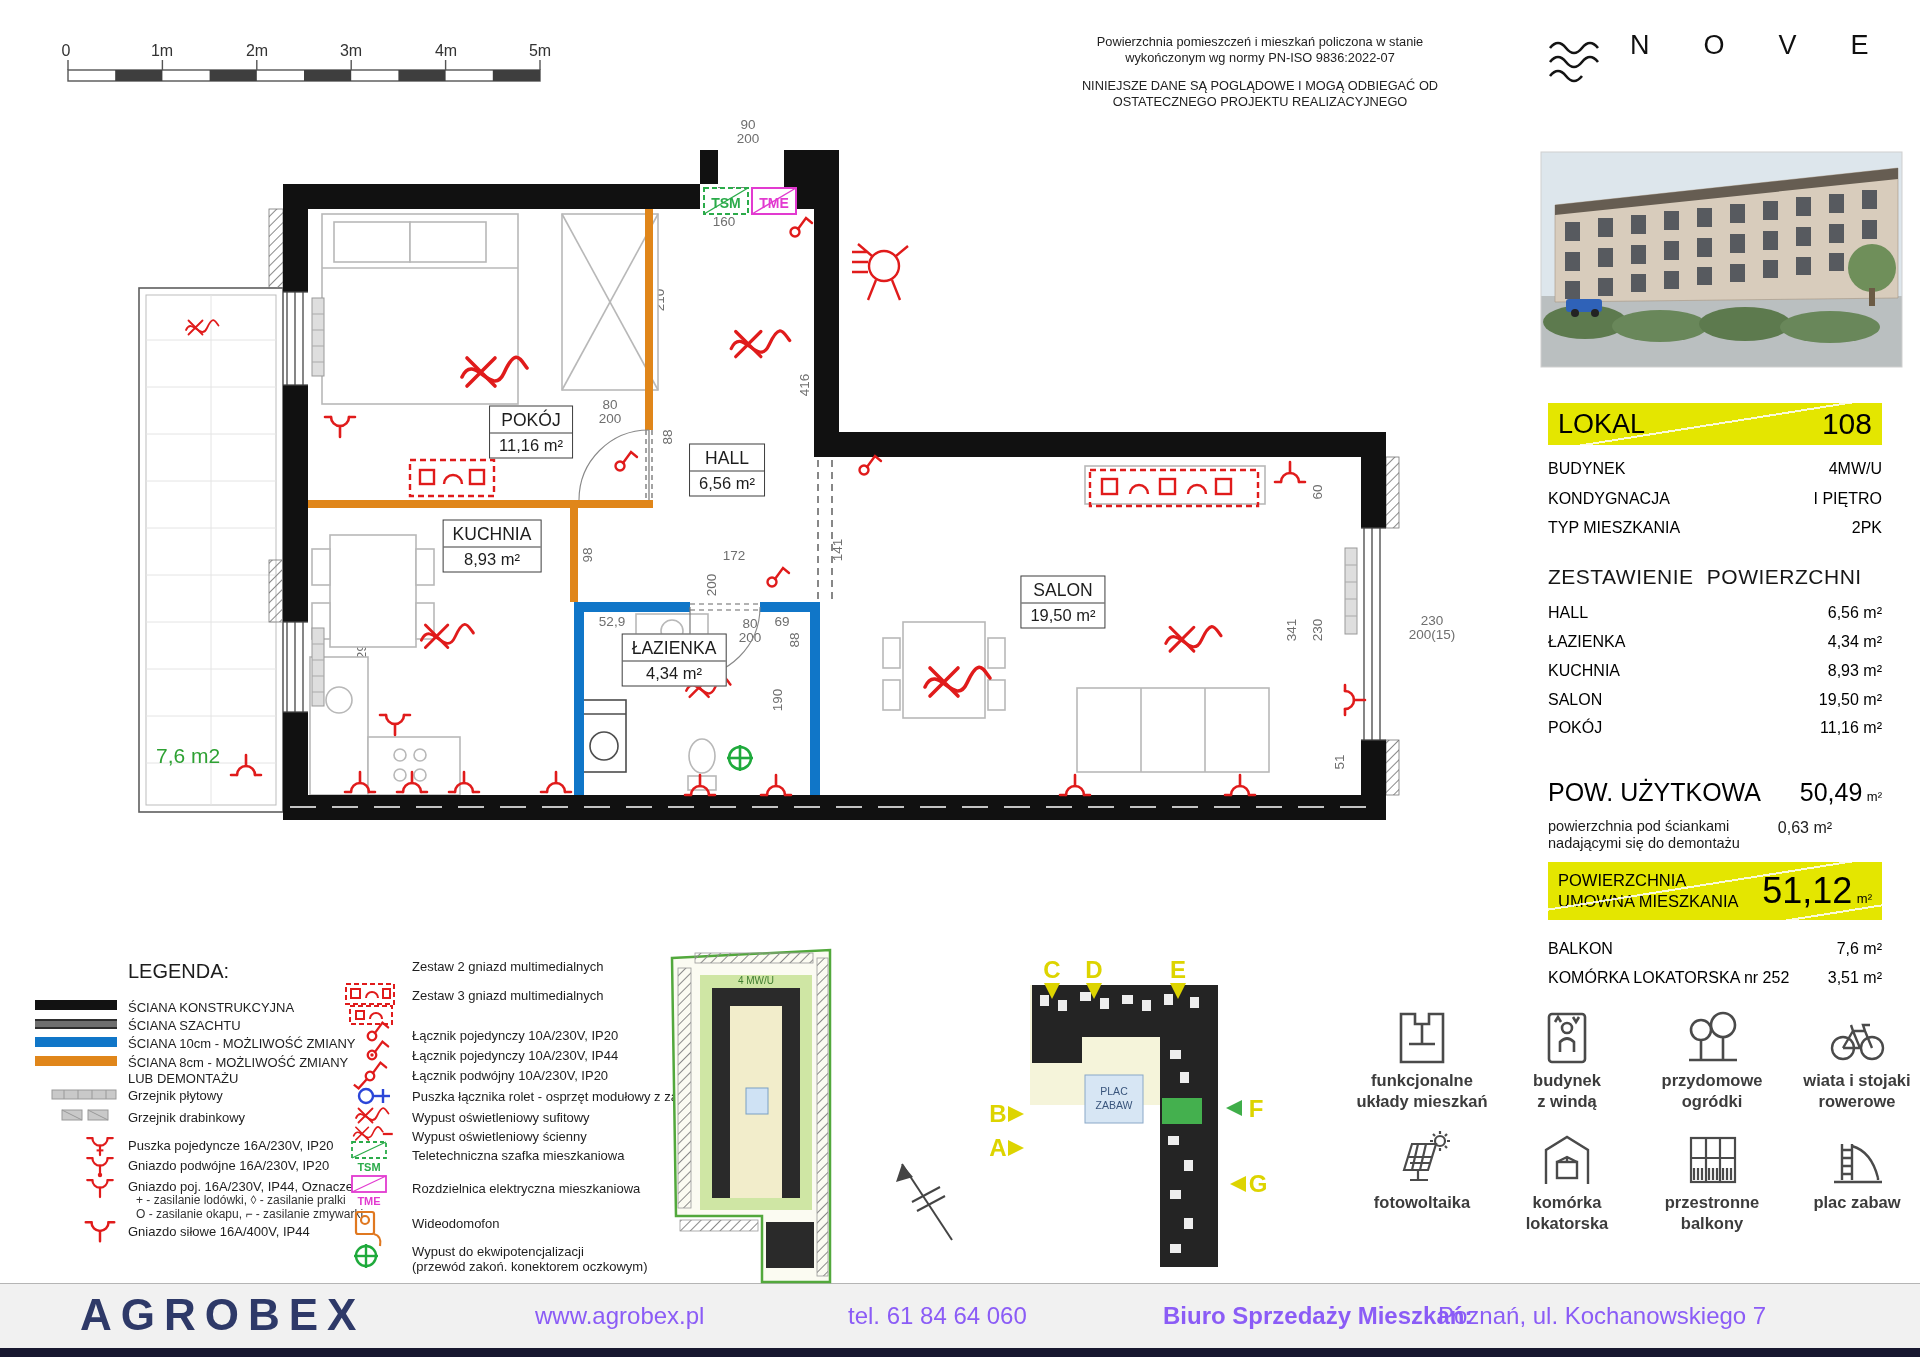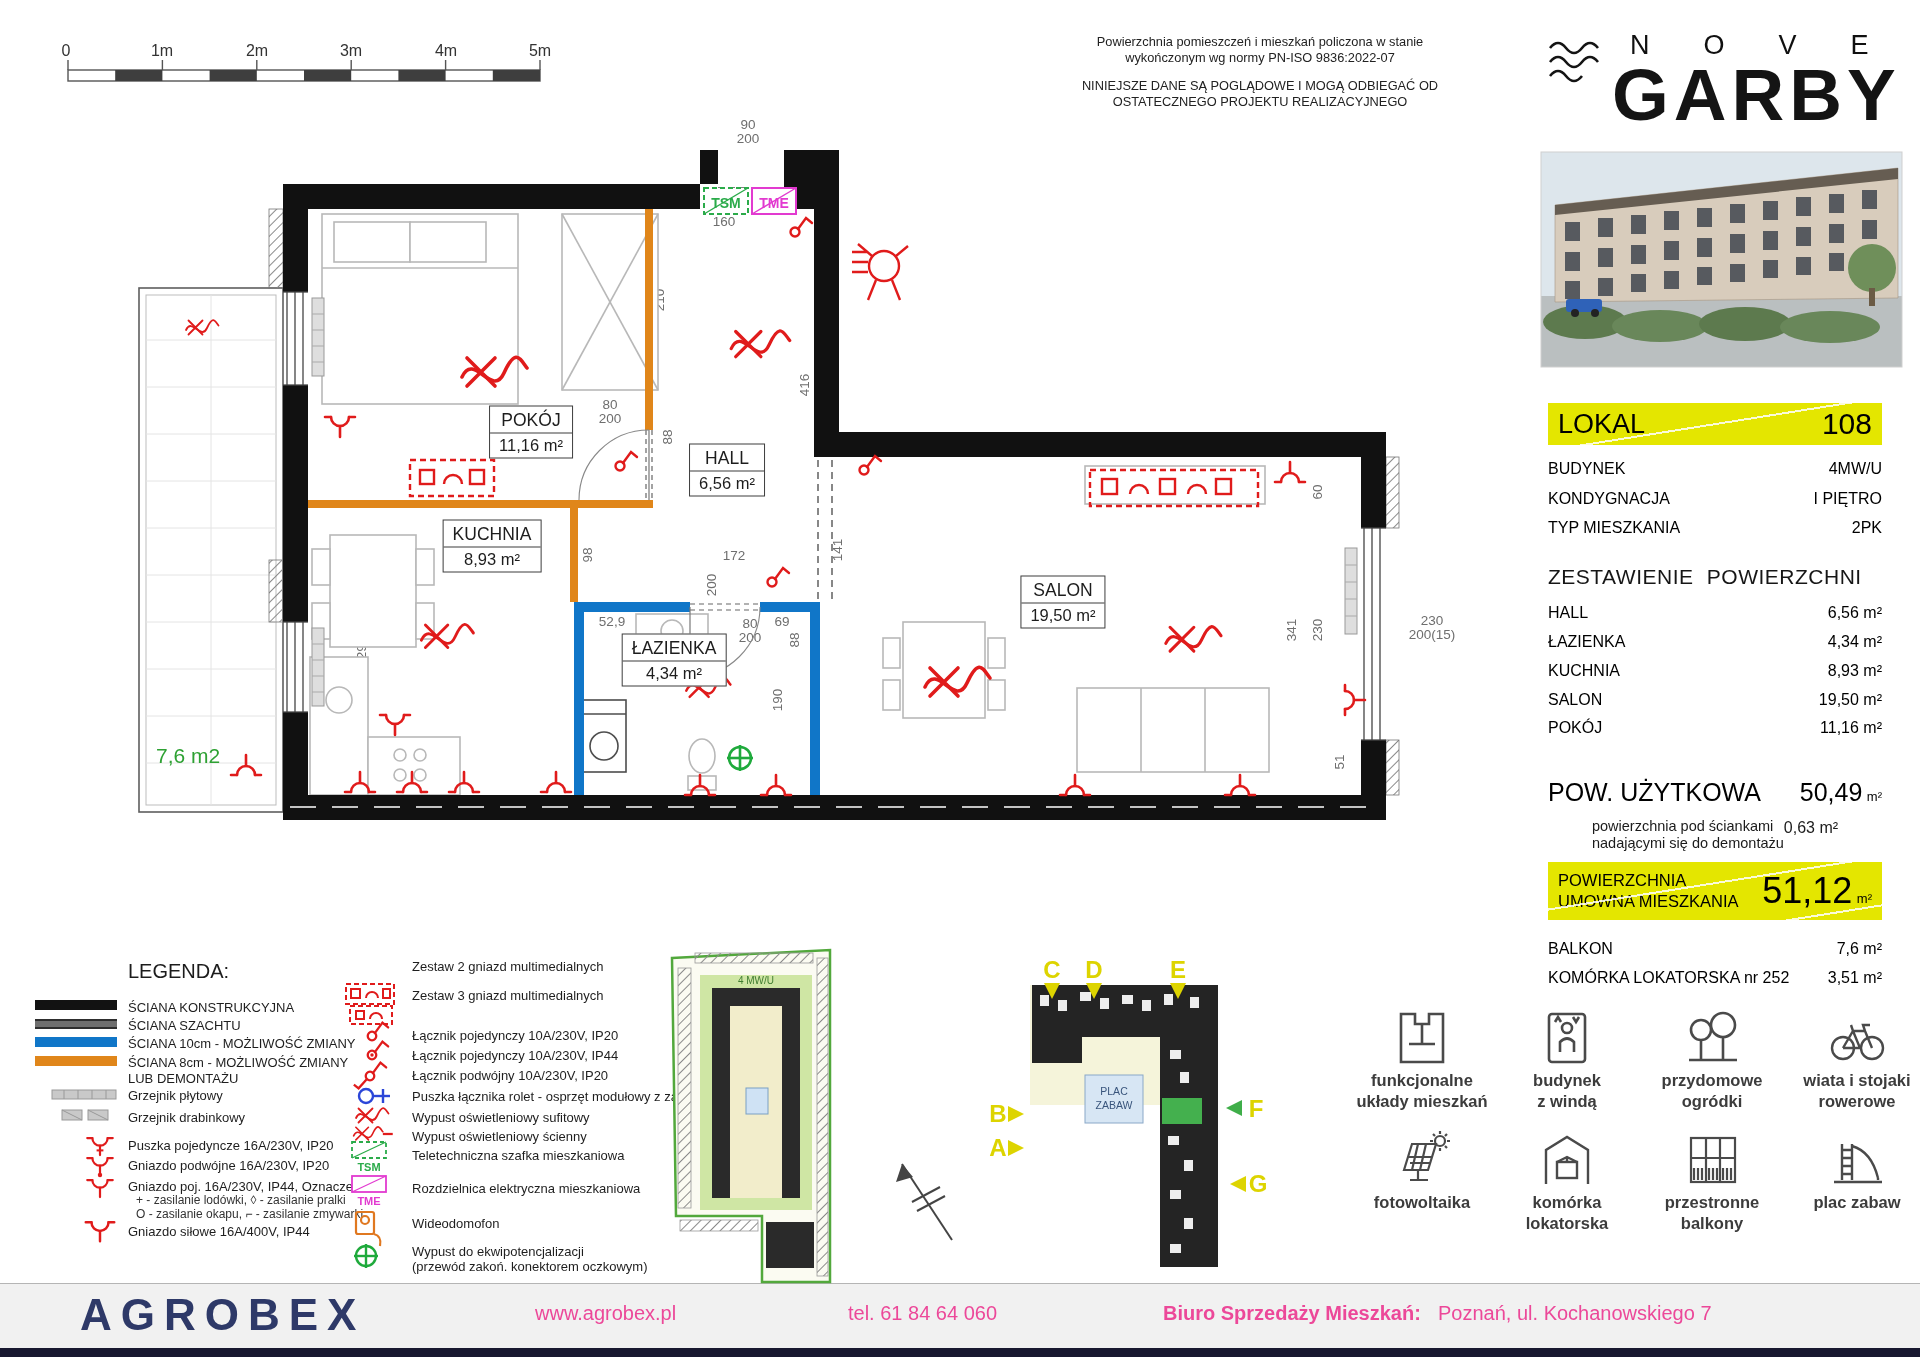--- a/index.html
+++ b/index.html
@@ -24,21 +24,21 @@
   .ybar .diag{position:absolute;left:0;top:0;width:100%;height:100%;background:repeating-linear-gradient(171deg,transparent 0 46px,rgba(255,255,255,.85) 46px 48px);pointer-events:none;}
   .lokal-bar{top:403px;height:42px;padding:0 10px;box-sizing:border-box;}
   .lokal-bar .l{font-size:27px;}
   .lokal-bar .n{font-size:30px;}
   .prow{position:absolute;left:1548px;width:334px;display:flex;justify-content:space-between;font-size:16px;}
   .ptitle{position:absolute;left:1548px;font-size:21px;letter-spacing:.5px;word-spacing:7px;color:#161616;}
   .pbig{position:absolute;left:1548px;width:334px;display:flex;justify-content:space-between;align-items:baseline;}
   .pbig .lbl{font-size:25px;}
   .pbig .val{font-size:25px;}
   .pbig .un,.contract .un{font-size:13px;}
-  .demol{position:absolute;left:1548px;width:334px;display:flex;justify-content:center;font-size:14.5px;line-height:1.2;color:#1b1b1b;}
+  .demol{position:absolute;left:1548px;width:334px;display:flex;justify-content:flex-start;font-size:14.5px;line-height:1.2;color:#1b1b1b;gap:38px;}
   .contract{top:862px;height:58px;padding:4px 10px;box-sizing:border-box;}
   .contract .lbls{font-size:16.5px;line-height:1.25;}
   .contract .big{font-size:36px;}
   
   .leg-title{position:absolute;left:128px;top:960px;font-size:20px;color:#1c1c1c;}
   .leg-label{position:absolute;font-size:13px;color:#1e1e1e;white-space:pre-line;line-height:1.2;}
   .leg-label.sub{font-size:12px;color:#333;}
   .leg-swatch{position:absolute;width:82px;height:10px;}
   .sw-black{background:#121212;}
   .sw-gray{background:#6f6f6f;border-top:2px solid #2e2e2e;border-bottom:2px solid #2e2e2e;height:6px;}
@@ -47,21 +47,21 @@
   
   .map-label{position:absolute;font-size:14.5px;color:#2a2a2a;letter-spacing:.4px;}
   
   .feat{position:absolute;width:140px;text-align:center;}
   .feat .ic{margin:0 auto;}
   .feat .t{font-size:16.5px;color:#3c3c3c;line-height:1.3;font-weight:bold;}
   
   .footer{position:absolute;left:0;top:1283px;width:1920px;height:65px;background:#f1f1f1;border-top:1px solid #b5b5b5;}
   .footer-strip{position:absolute;left:0;top:1348px;width:1920px;height:9px;background:#181830;}
   .f-brand{position:absolute;left:80px;top:1290px;font-size:44px;font-weight:bold;letter-spacing:9px;color:#2e3968;}
-  .f-item{position:absolute;top:1302px;font-size:20px;color:#ec4899;}
+  .f-item{position:absolute;top:1302px;font-size:24px;color:#8b5cf6;}
   .f-bold{font-weight:bold;}
   .z2{z-index:4;}
 </style>
 </head>
 <body>
 
 <div class="page">
 
 <svg class="abs" style="left:0;top:0;z-index:1" width="1920" height="1357" viewBox="0 0 1920 1357">
   <defs>
@@ -515,21 +515,20 @@
   </g>
 </svg>
 
 <div class="disclaimer z2">
   <div>Powierzchnia pomieszczeń i mieszkań policzona w stanie</div>
   <div>wykończonym wg normy PN-ISO 9836:2022-07</div>
   <div class="p2">NINIEJSZE DANE SĄ POGLĄDOWE I MOGĄ ODBIEGAĆ OD</div>
   <div>OSTATECZNEGO PROJEKTU REALIZACYJNEGO</div>
 </div>
 <div class="nove z2">NOVE</div>
-<div class="garby z2">GARBY</div>
 
 <div class="ybar lokal-bar z2">
   <span class="l">LOKAL</span>
   <span class="n">108</span>
   <span class="diag"></span>
 </div>
 <div class="prow z2" style="top:460px">
   <span>BUDYNEK</span>
   <span>4MW/U</span>
 </div>

